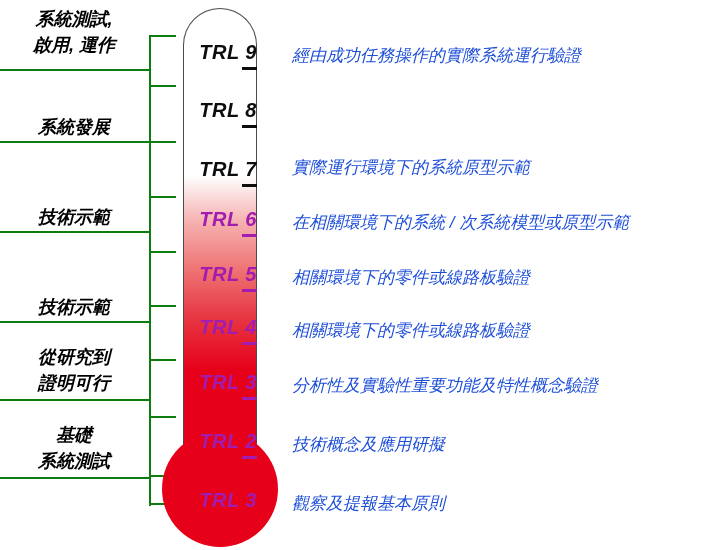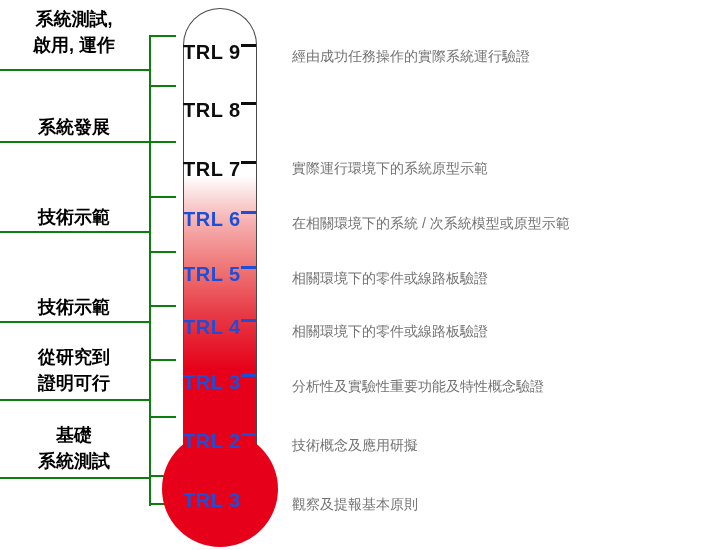--- a/index.html
+++ b/index.html
@@ -1,18 +1,18 @@
 <!DOCTYPE html>
 <html style="--green: #0e7d10; --red: #e60019;"><head>
 <meta charset="utf-8">
 <style>
   html,body{margin:0;padding:0;background:#fff;}
   .stage{
     position:relative;width:692px;height:550px;background:#ffffff;
-    font-family:"Liberation Sans","DejaVu Sans",sans-serif;overflow:hidden;
+    font-family:"Liberation Sans","DejaVu Sans",sans-serif;overflow:hidden;font-style:italic;
   }
   
   .vline{position:absolute;left:149px;top:35px;width:2px;height:471px;background:var(--green);}
   .tick{position:absolute;left:149px;width:27px;height:2px;background:var(--green);}
   .hline{position:absolute;left:0;width:151px;height:2px;background:var(--green);}
   
   .cat{
     position:absolute;left:4px;width:140px;text-align:center;
     font-weight:bold;font-size:18px;line-height:26px;color:#000;
   }
@@ -25,30 +25,30 @@
       #f6b0b0 46%, #ef7575 56%,
       #e73a46 66%, var(--red) 78%, var(--red) 100%);
     z-index:2;box-sizing:border-box;
   }
   .bulb{
     position:absolute;left:162px;top:431px;width:116px;height:116px;
     border-radius:50%;background:var(--red);z-index:3;
   }
   .lvl{
     position:absolute;left:183px;width:74px;z-index:5;
-    display:flex;flex-direction:row;align-items:flex-start;
+    display:flex;flex-direction:column;align-items:flex-end;
     font-weight:bold;
   }
   .lvl-label{font-size:20px;letter-spacing:.5px;white-space:nowrap;}
   .lvl-dash{width:15px;height:3px;background:currentColor;margin-top:3px;}
   .dark{color:#0d0d0d;}
-  .light{color:#1d4ed8;}
+  .light{color:#a21caf;}
   
   .desc{
-    position:absolute;left:292px;font-size:14px;color:#737373;
+    position:absolute;left:292px;font-size:17px;color:#1d4ed8;
     white-space:nowrap;z-index:4;line-height:22px;
   }
 </style>
 </head>
 <body>
 
 <div class="stage">
 
   <div class="vline"></div>
   <div class="tick" style="top:35px"></div>

